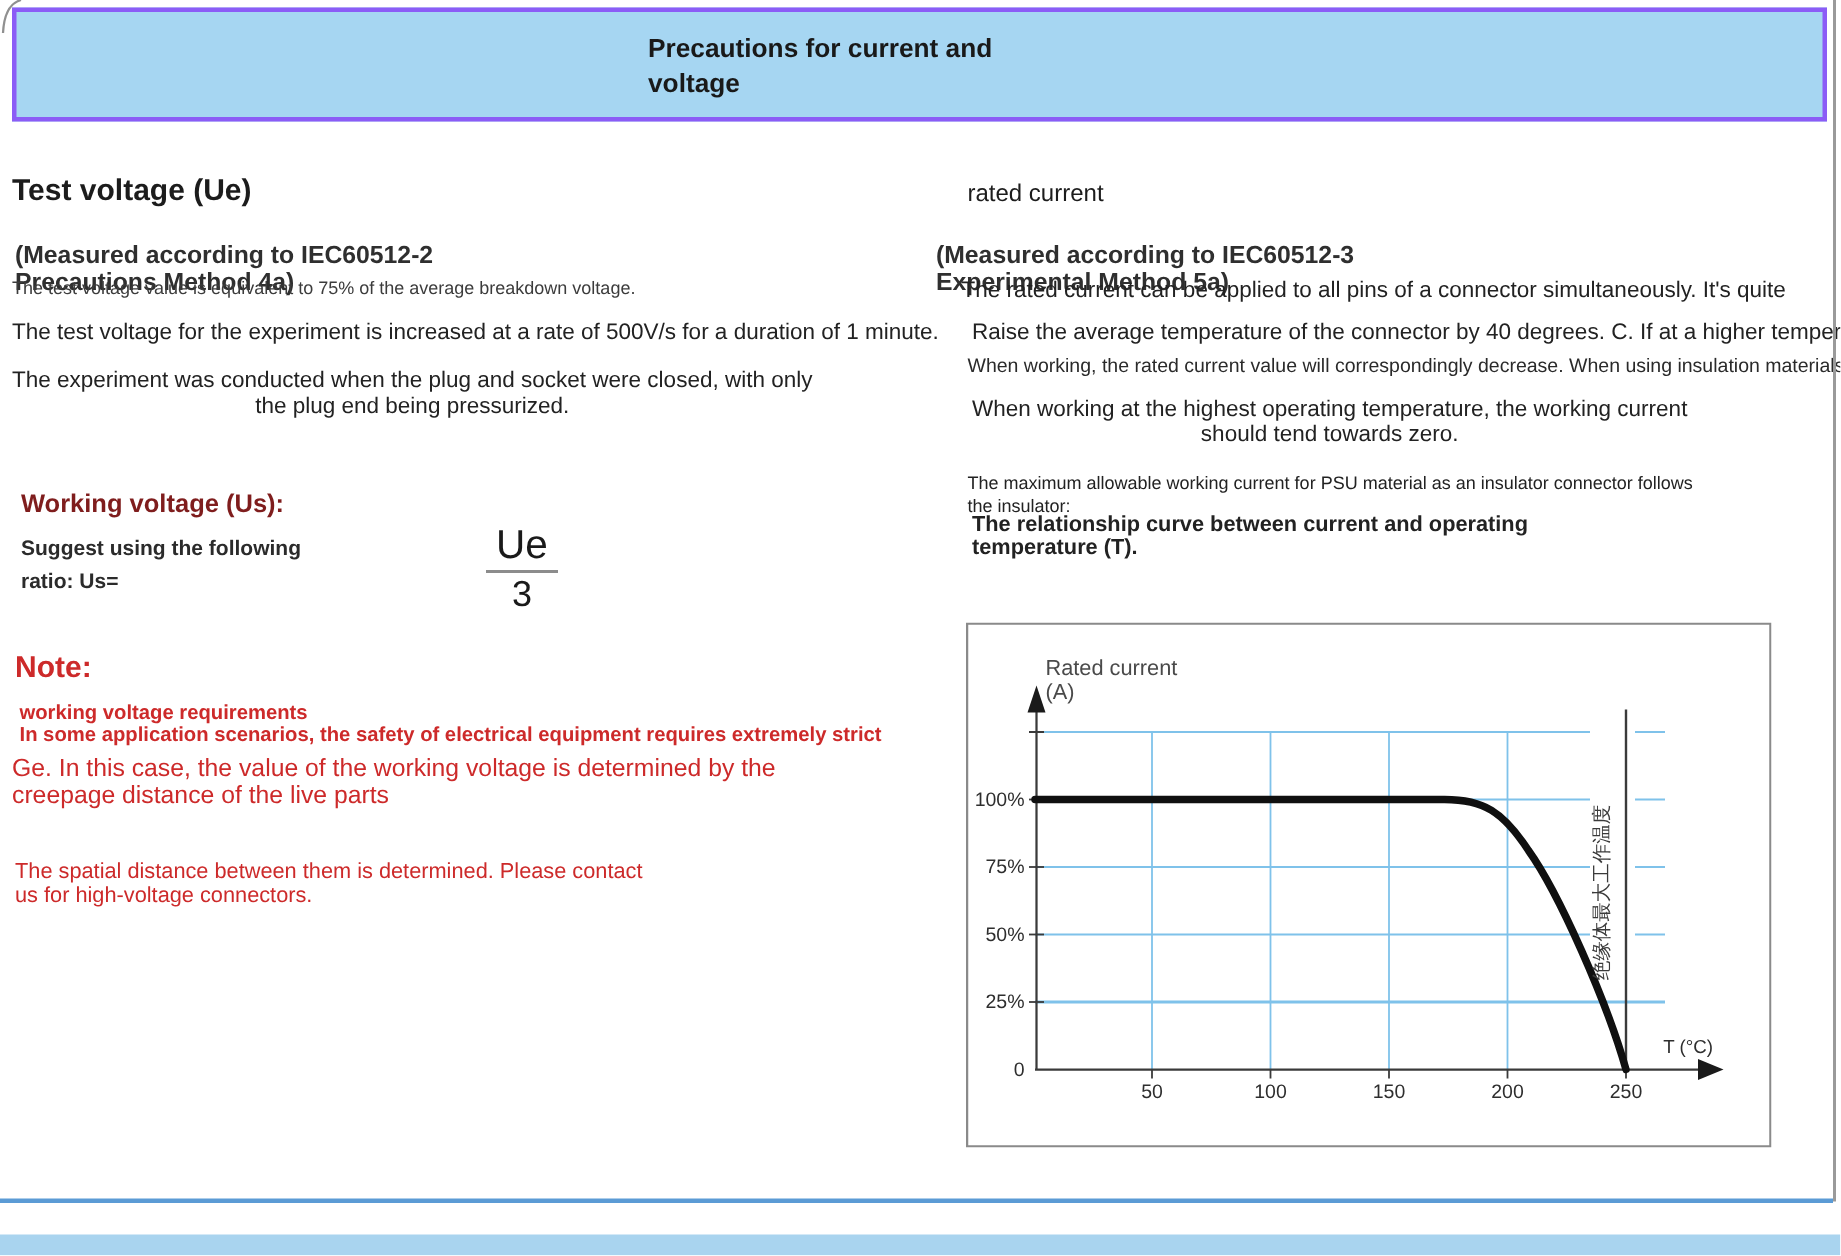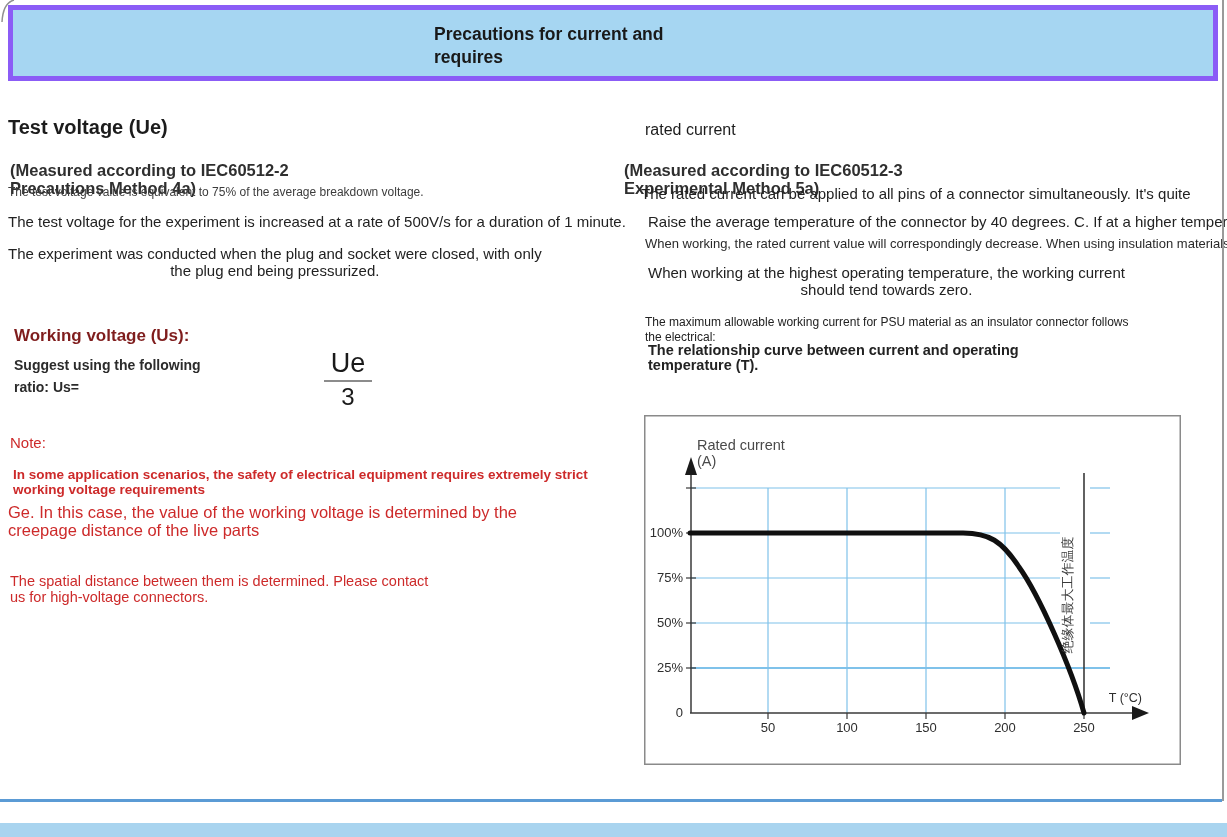--- a/index.html
+++ b/index.html
@@ -7,40 +7,40 @@
   .page {
     position:relative; width:1227px; height:837px; overflow:hidden;
     background:#fff; font-family:"Liberation Sans", sans-serif; color:#1f1f1f;
   }
   .abs { position:absolute; }
   .line { display:block; }
 
   
   .banner {
     left:8px; top:5px; width:1210px; height:76px;
-    background:#a6d6f2; border:5px solid #8b5cf6;
+    background:#a6d6f2; border:3px solid #8b5cf6;
   }
   .banner-title {
     position:absolute; left:421px; top:13px;
     font-size:17.5px; font-weight:700; line-height:23px; color:#191919;
   }
 
   
   .h1-left { left:8px; top:116px; font-size:20px; font-weight:700; color:#1c1c1c; }
   .measured { font-size:16.5px; font-weight:600; line-height:17.5px; color:#2f2f2f; }
   .overlay-sm { font-size:12px; font-weight:500; color:#3c3c3c; white-space:nowrap; }
   .body15 { font-size:15px; font-weight:500; line-height:16.5px; color:#222; white-space:nowrap;text-align:center; }
   .working { left:14px; top:326px; font-size:17px; font-weight:600; color:#7f1d1d; }
   .suggest { left:14px; top:355px; font-size:14px; font-weight:600; line-height:21.5px; color:#2b2b2b; }
   .fraction { left:322px; top:348px; width:52px; text-align:center; color:#1a1a1a; }
   .fraction .num { font-size:27px; font-weight:500; line-height:30px; display:block; }
   .fraction .bar { display:block; height:2px; background:#8c8c8c; margin:2px 2px; }
   .fraction .den { font-size:24px; font-weight:500; line-height:26px; display:block; }
   .red { color:#cd2a2a; }
-  .note-label { left:10px; top:434px; font-size:15px; font-weight:400; }
+  .note-label { left:10px; top:434px; font-size:20px; font-weight:700; }
   .red-p1 { left:13px; top:468px; font-size:13.5px; font-weight:600; line-height:14.5px; }
   .red-p2 { left:8px; top:503px; font-size:16.5px; font-weight:500; line-height:18px; }
   .red-p3 { left:10px; top:538px; font-size:14.5px; font-weight:500; line-height:15.5px;margin-top:36px; }
 
   
   .h1-right { left:645px; top:121px; font-size:16px; font-weight:500; color:#1c1c1c; }
   .r-body13 { font-size:13px; font-weight:500; color:#2a2a2a; white-space:nowrap; }
   .r-body135 { font-size:12px; font-weight:500; line-height:14.5px; color:#222; }
   .r-body145 { font-size:14.5px; font-weight:700; line-height:15px; color:#222; }
 
@@ -58,21 +58,21 @@
 
 <div class="page">
 
   <svg class="abs" style="left:0;top:0" width="20" height="26">
     <path d="M14,0 Q3,3 2,22" fill="none" stroke="#909090" stroke-width="1.5"></path>
   </svg>
 
   <div class="abs banner">
     <div class="banner-title">
       <span class="line">Precautions for current and</span>
-      <span class="line">requires</span>
+      <span class="line">voltage</span>
     </div>
   </div>
 
   <div class="abs h1-left">Test voltage (Ue)</div>
 
   <div class="abs measured" style="left:10px; top:162px;">
     <span class="line">(Measured according to IEC60512-2</span>
     <span class="line">Precautions Method 4a)</span>
   </div>
   <div class="abs overlay-sm" style="left:8px; top:185px;">The test voltage value is equivalent to 75% of the average breakdown voltage.</div>
@@ -93,22 +93,22 @@
 
   <div class="abs fraction">
     <span class="num">Ue</span>
     <span class="bar"></span>
     <span class="den">3</span>
   </div>
 
   <div class="abs red note-label">Note:</div>
 
   <div class="abs red red-p1">
+    <span class="line">working voltage requirements</span>
     <span class="line">In some application scenarios, the safety of electrical equipment requires extremely strict</span>
-    <span class="line">working voltage requirements</span>
   </div>
   <div class="abs red red-p2">
     <span class="line">Ge. In this case, the value of the working voltage is determined by the</span>
     <span class="line">creepage distance of the live parts</span>
   </div>
   <div class="abs red red-p3">
     <span class="line">The spatial distance between them is determined. Please contact</span>
     <span class="line">us for high-voltage connectors.</span>
   </div>
 
@@ -124,21 +124,21 @@
 
   <div class="abs r-body13" style="left:645px; top:236px;">When working, the rated current value will correspondingly decrease. When using insulation materials</div>
 
   <div class="abs body15" style="left:648px; top:265px; white-space:normal;">
     <span class="line">When working at the highest operating temperature, the working current</span>
     <span class="line">should tend towards zero.</span>
   </div>
 
   <div class="abs r-body135" style="left:645px; top:315px;">
     <span class="line">The maximum allowable working current for PSU material as an insulator connector follows</span>
-    <span class="line">the electrical:</span>
+    <span class="line">the insulator:</span>
   </div>
 
   <div class="abs r-body145" style="left:648px; top:343px;">
     <span class="line">The relationship curve between current and operating</span>
     <span class="line">temperature (T).</span>
   </div>
 
   <svg class="abs chart-frame" width="537" height="350" viewBox="0 0 537 350">
 
     <rect x="0.75" y="0.75" width="535.5" height="348.5" fill="#ffffff" stroke="#8a8a8a" stroke-width="1.5"></rect>

